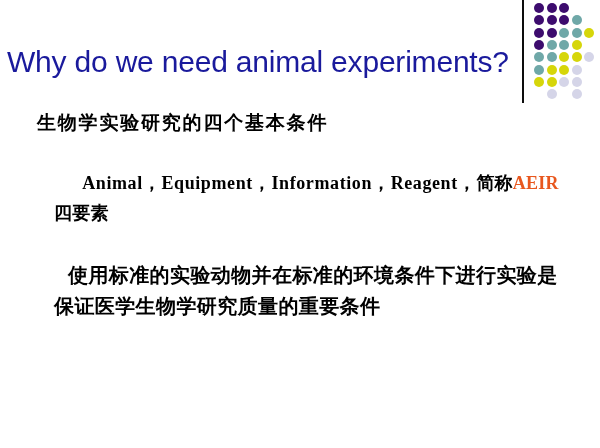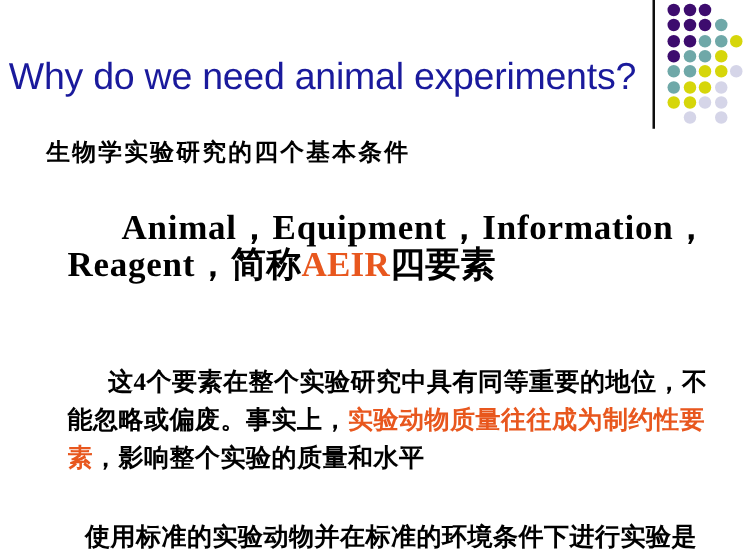--- a/index.html
+++ b/index.html
@@ -87,21 +87,21 @@
     font-weight: bold;
   }
   #p-heading {
     font-size: 19px;
     line-height: 30px;
     padding-left: 7px;
     letter-spacing: 1.8px;
   }
   #p-aeir {
     padding-left: 24px;
-    font-size: 28px;
+    font-size: 18px;
     line-height: 30px;
     letter-spacing: 0.2px;
   }
   #p-aeir .latin {
     letter-spacing: 0.6px;
   }
   #p-elements {
     padding-left: 24px;
     margin-top: 2px;
   }
@@ -161,20 +161,17 @@
   <div id="title" style="color: rgb(26, 26, 156);">Why do we need animal experiments?</div>
 
   <div id="body-block">
 
     <p class="para" id="p-heading">生物学实验研究的四个基本条件</p>
 
     <p class="para" id="p-aeir">
       <span class="latin">Animal，Equipment，Information，Reagent，</span><span>简称</span><span class="hl" style="color: rgb(232, 87, 30);">AEIR</span><span>四要素</span>
     </p>
 
-    <p class="para indent-wrap" id="p-elements">
-      <span>这4个要素在整个实验研究中具有同等重要的地位，不能忽略或偏废。事实上，</span><span class="hl" style="color: rgb(232, 87, 30);">实验动物质量往往成为制约性要素</span><span>，影响整个实验的质量和水平</span>
-    </p>
 
     <p class="para indent-wrap" id="p-standard">使用标准的实验动物并在标准的环境条件下进行实验是保证医学生物学研究质量的重要条件</p>
 
   </div>
 </div>
 
 </body></html>

